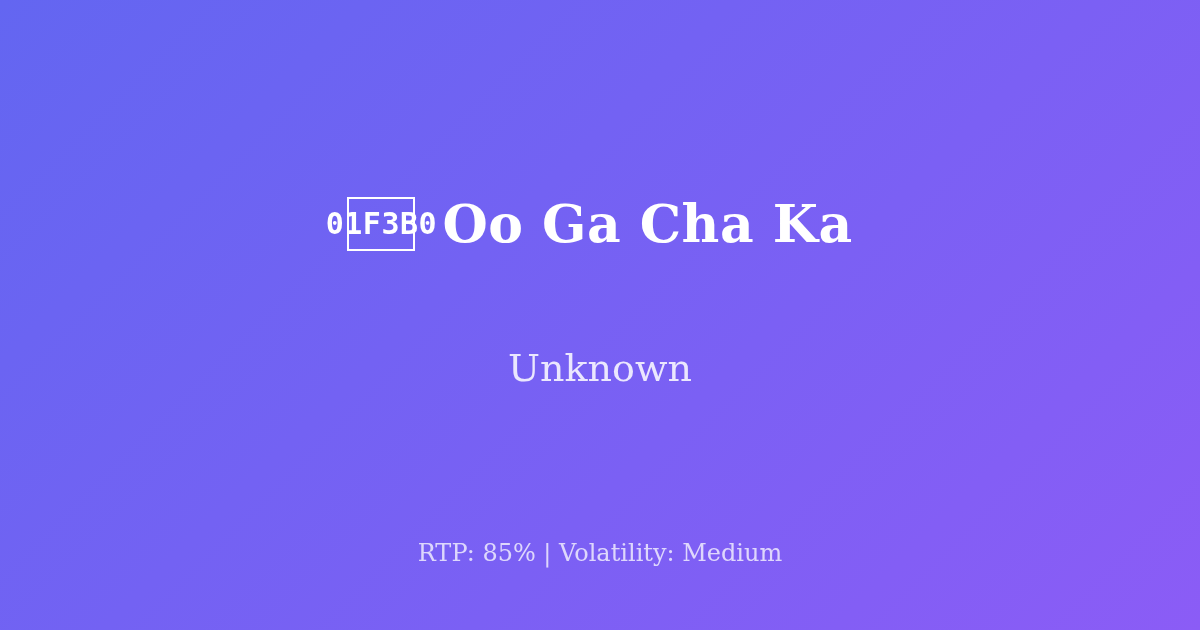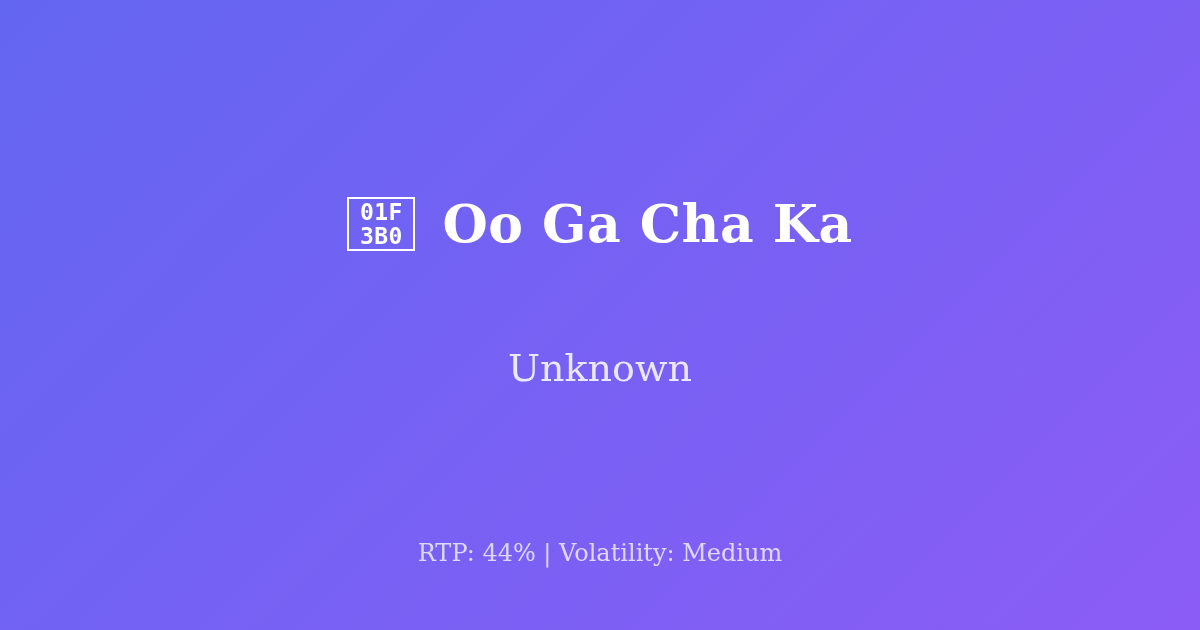--- a/index.html
+++ b/index.html
@@ -48,28 +48,28 @@
     justify-content: center;
     gap: 27px;
     line-height: 1;
     white-space: nowrap;
   }
 
   
   .tofu {
     box-sizing: border-box;
     display: inline-flex;
-    flex-direction: column;
+    flex-direction: row;
     align-items: center;
     justify-content: center;
     width: 68px;
     height: 54px;
     border: 2px solid #FFFFFF;
     font-family: "DejaVu Sans Mono", "Liberation Mono", monospace;
-    font-size: 23px;
+    font-size: 30px;
     font-weight: 700;
     line-height: 24px;
     letter-spacing: 0.5px;
     color: #FFFFFF;
     flex: 0 0 auto;
     text-align: center;
   }
 
   .tofu-row {
     display: block;
@@ -122,15 +122,15 @@
       </span>
 
       <h1 class="title-text">Oo Ga Cha Ka</h1>
 
     </div>
 
     <div class="subtitle">Unknown</div>
 
   </div>
 
-  <div class="footer-meta">RTP: 44% | Volatility: Medium</div>
+  <div class="footer-meta">RTP: 85% | Volatility: Medium</div>
 
 </div>
 
 </body></html>

